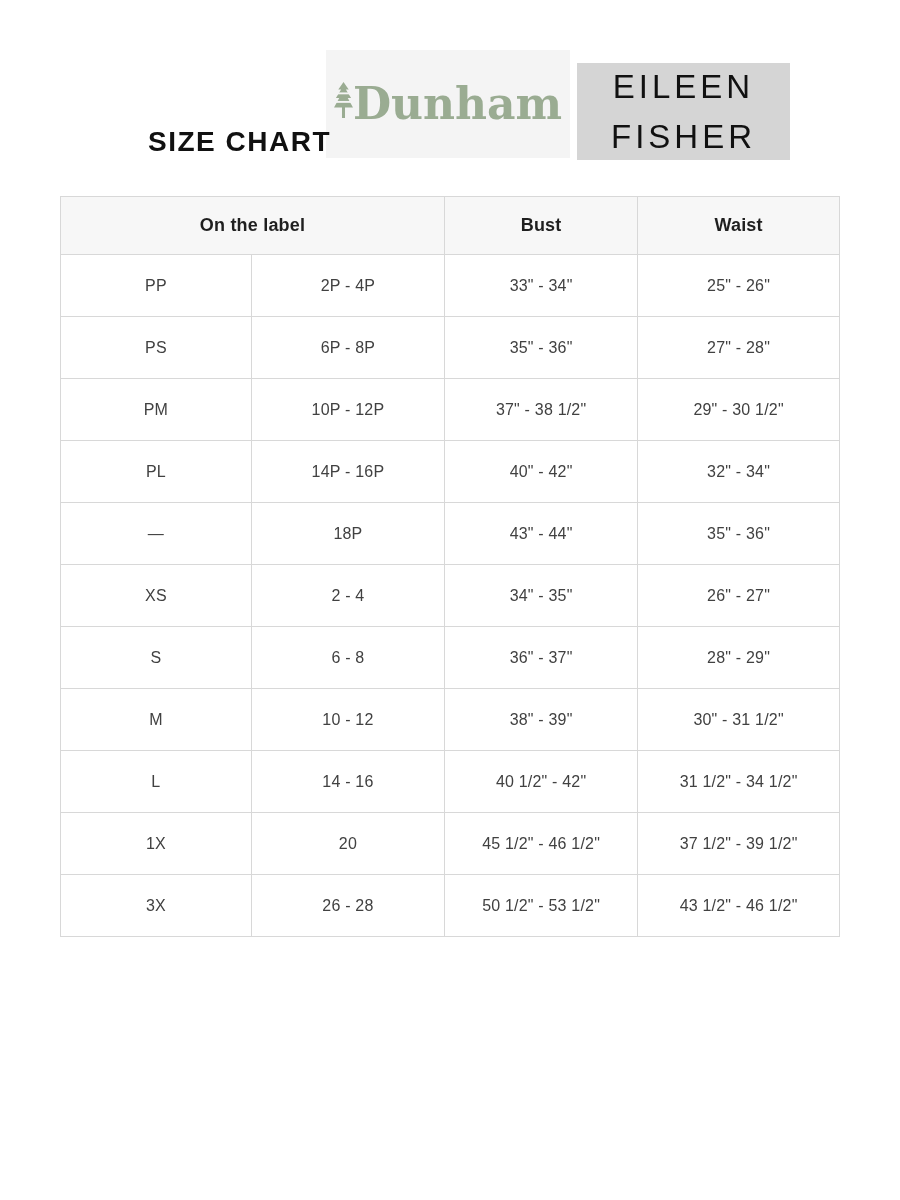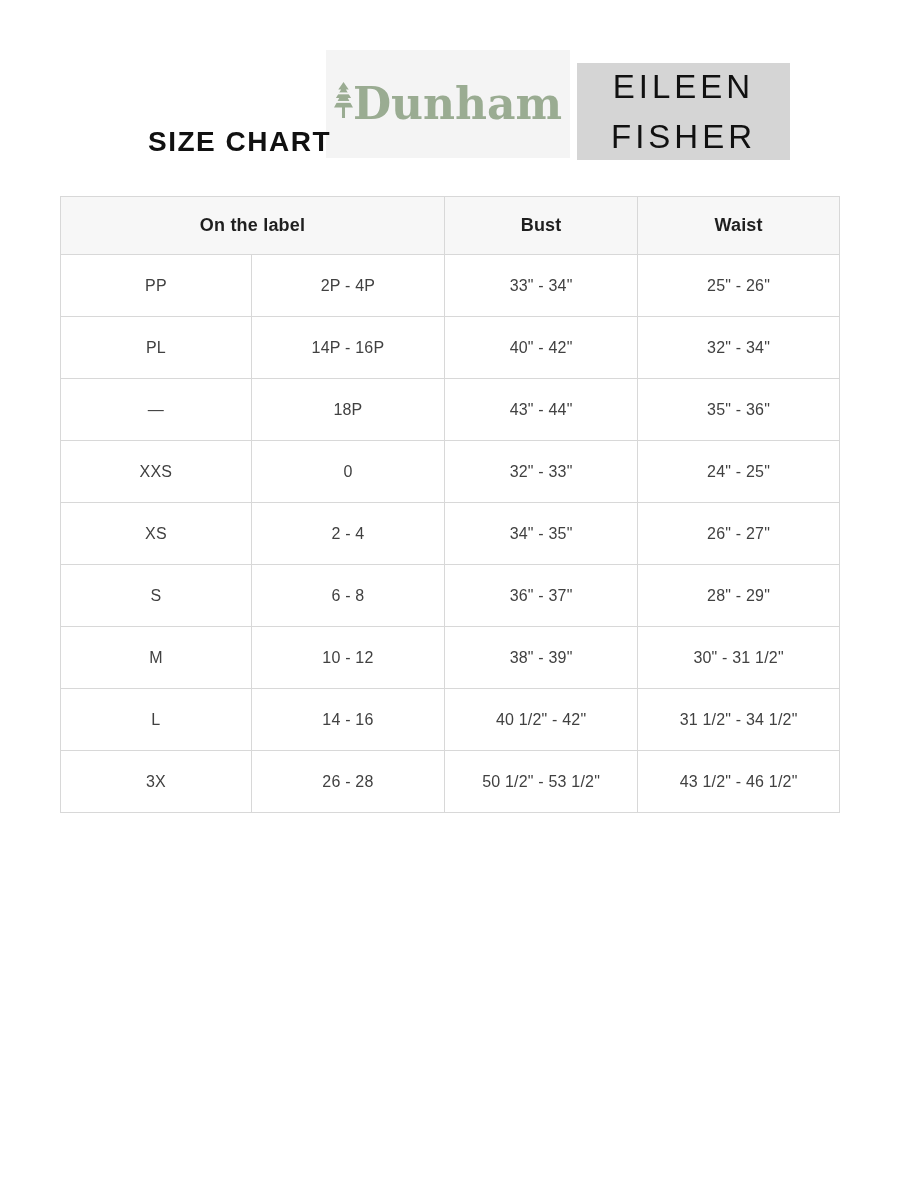--- a/index.html
+++ b/index.html
@@ -143,38 +143,44 @@
       </tr>
     </thead>
     <tbody>
         <tr>
           <td>PP</td>
           <td>2P - 4P</td>
           <td>33" - 34"</td>
           <td>25" - 26"</td>
         </tr>
         <tr>
+          <td>PS</td>
+          <td>6P - 8P</td>
+          <td>35" - 36"</td>
+          <td>27" - 28"</td>
+        </tr>
+        <tr>
+          <td>PM</td>
+          <td>10P - 12P</td>
+          <td>37" - 38 1/2"</td>
+          <td>29" - 30 1/2"</td>
+        </tr>
+        <tr>
           <td>PL</td>
           <td>14P - 16P</td>
           <td>40" - 42"</td>
           <td>32" - 34"</td>
         </tr>
         <tr>
           <td>—</td>
           <td>18P</td>
           <td>43" - 44"</td>
           <td>35" - 36"</td>
         </tr>
         <tr>
-          <td>XXS</td>
-          <td>0</td>
-          <td>32" - 33"</td>
-          <td>24" - 25"</td>
-        </tr>
-        <tr>
           <td>XS</td>
           <td>2 - 4</td>
           <td>34" - 35"</td>
           <td>26" - 27"</td>
         </tr>
         <tr>
           <td>S</td>
           <td>6 - 8</td>
           <td>36" - 37"</td>
           <td>28" - 29"</td>
@@ -185,20 +191,26 @@
           <td>38" - 39"</td>
           <td>30" - 31 1/2"</td>
         </tr>
         <tr>
           <td>L</td>
           <td>14 - 16</td>
           <td>40 1/2" - 42"</td>
           <td>31 1/2" - 34 1/2"</td>
         </tr>
         <tr>
+          <td>1X</td>
+          <td>20</td>
+          <td>45 1/2" - 46 1/2"</td>
+          <td>37 1/2" - 39 1/2"</td>
+        </tr>
+        <tr>
           <td>3X</td>
           <td>26 - 28</td>
           <td>50 1/2" - 53 1/2"</td>
           <td>43 1/2" - 46 1/2"</td>
         </tr>
       </tbody>
   </table>
 
 </div>
 

